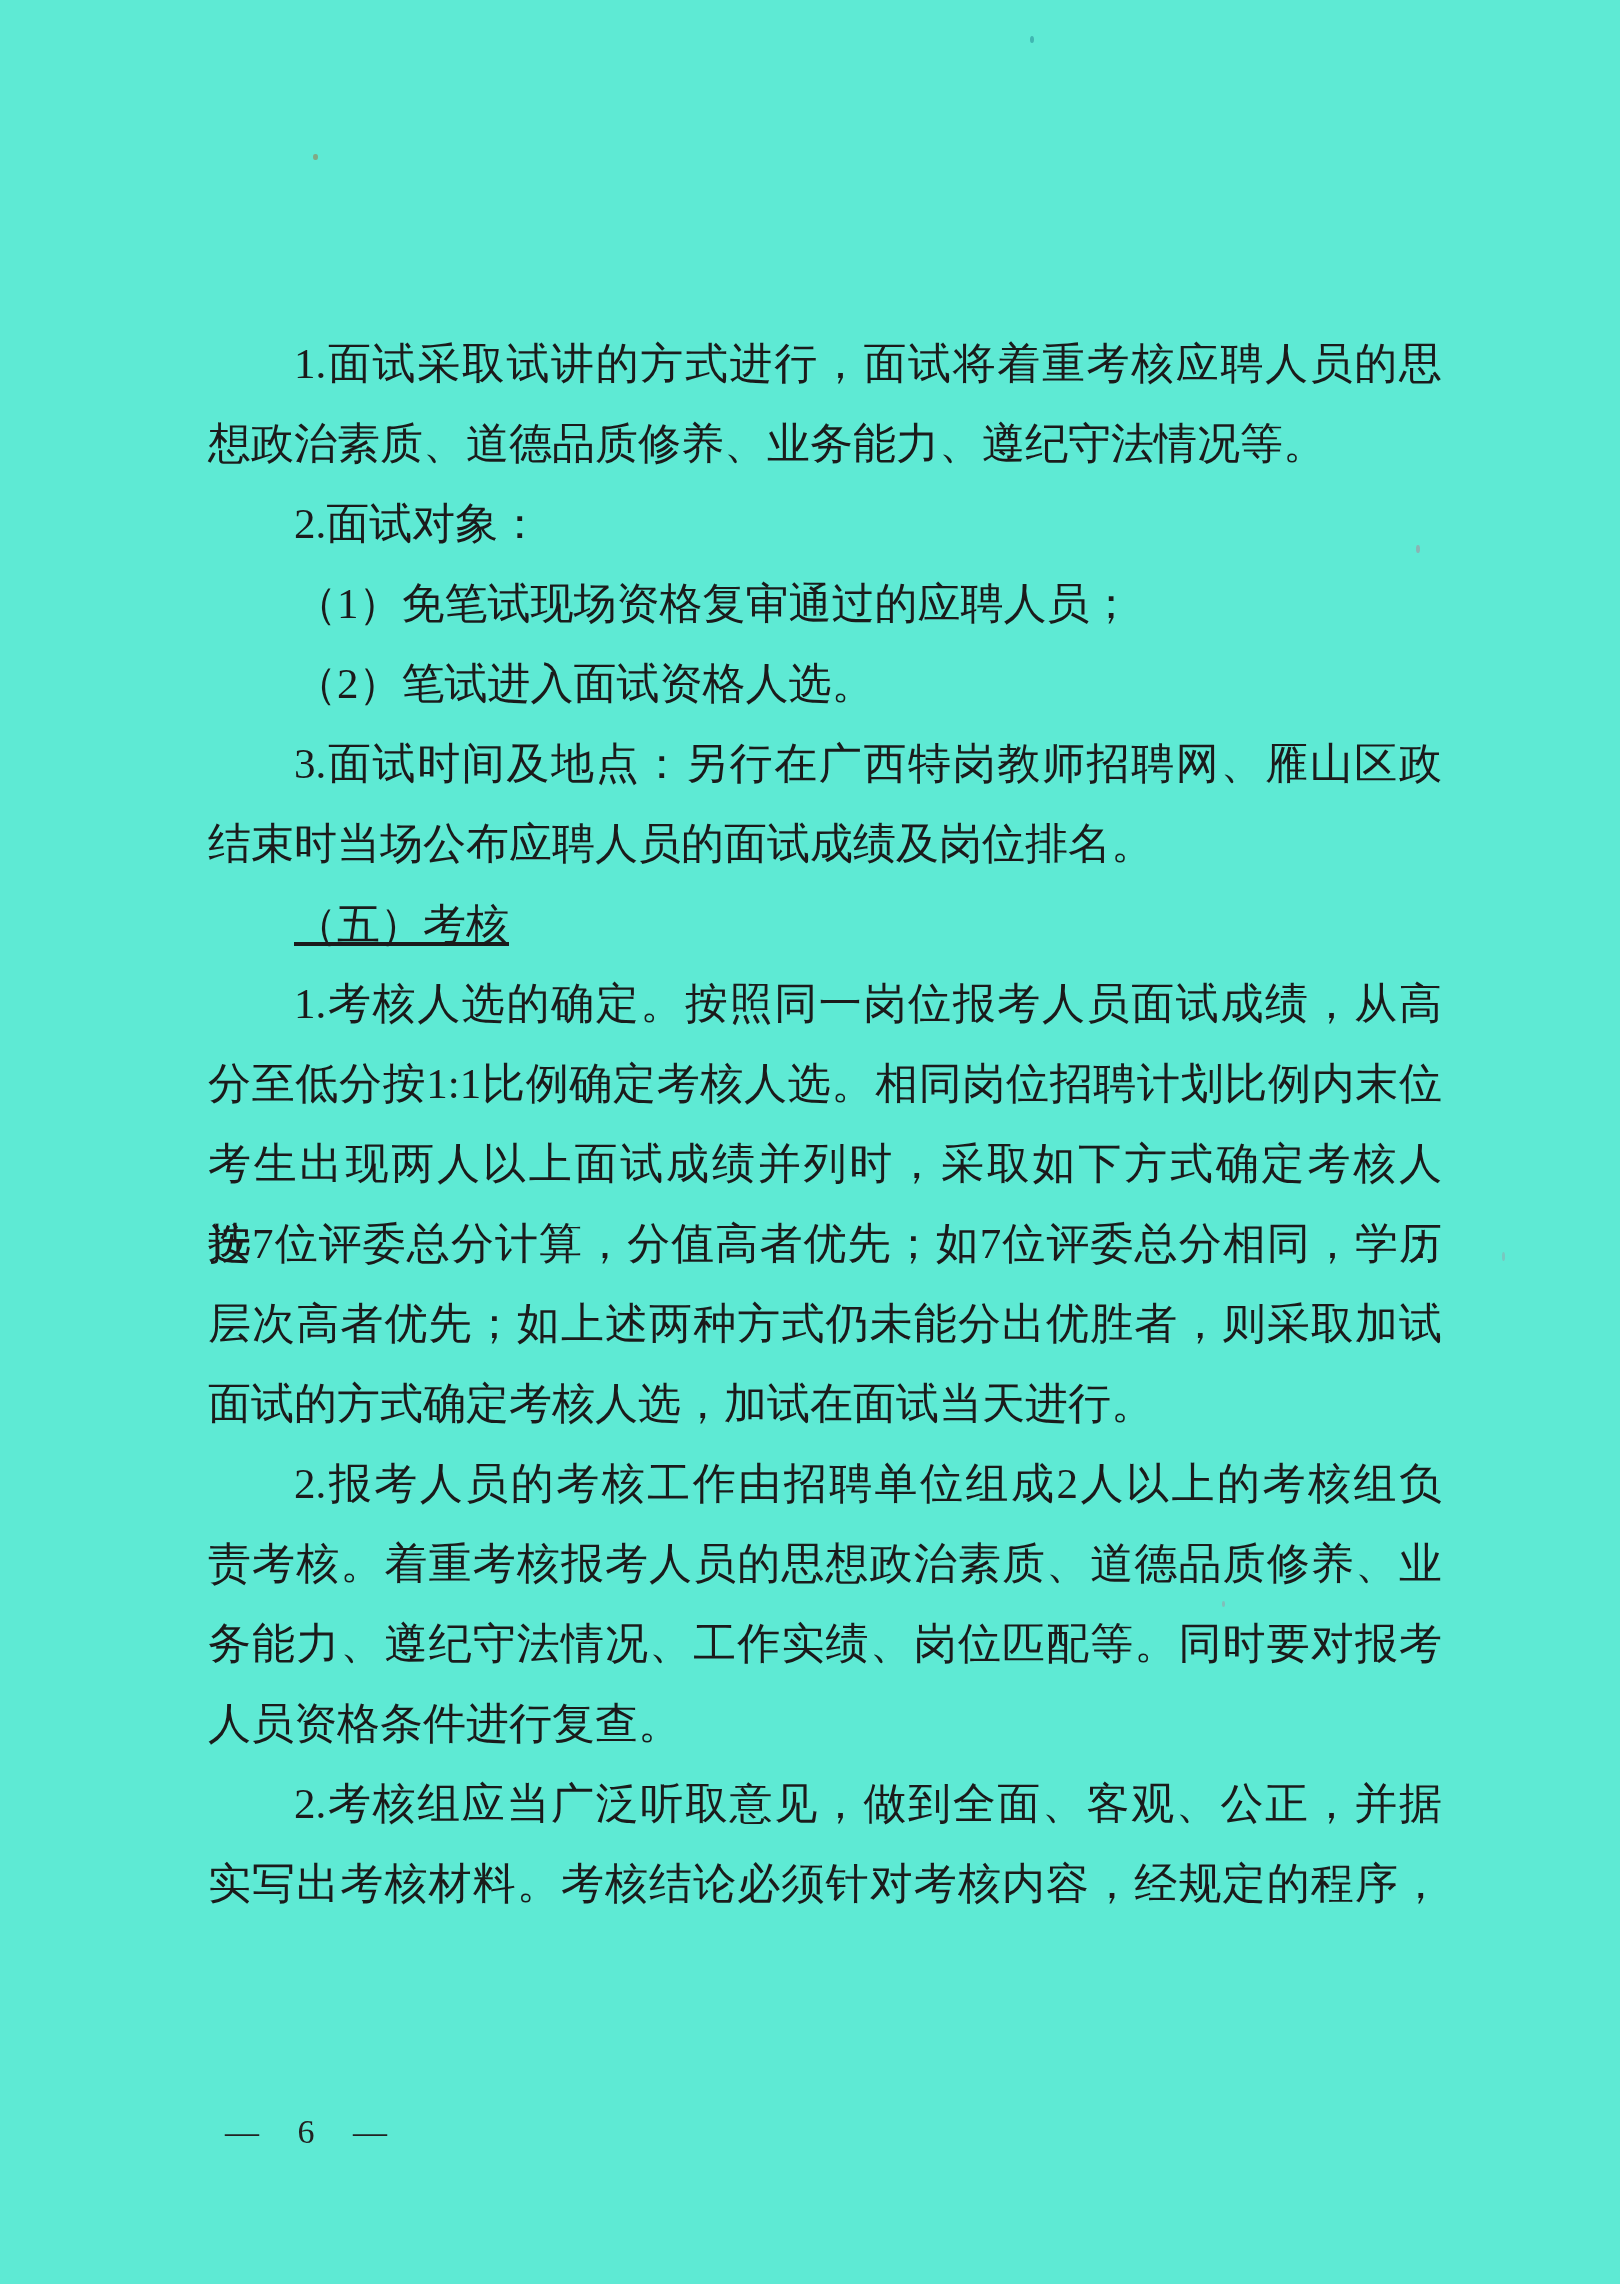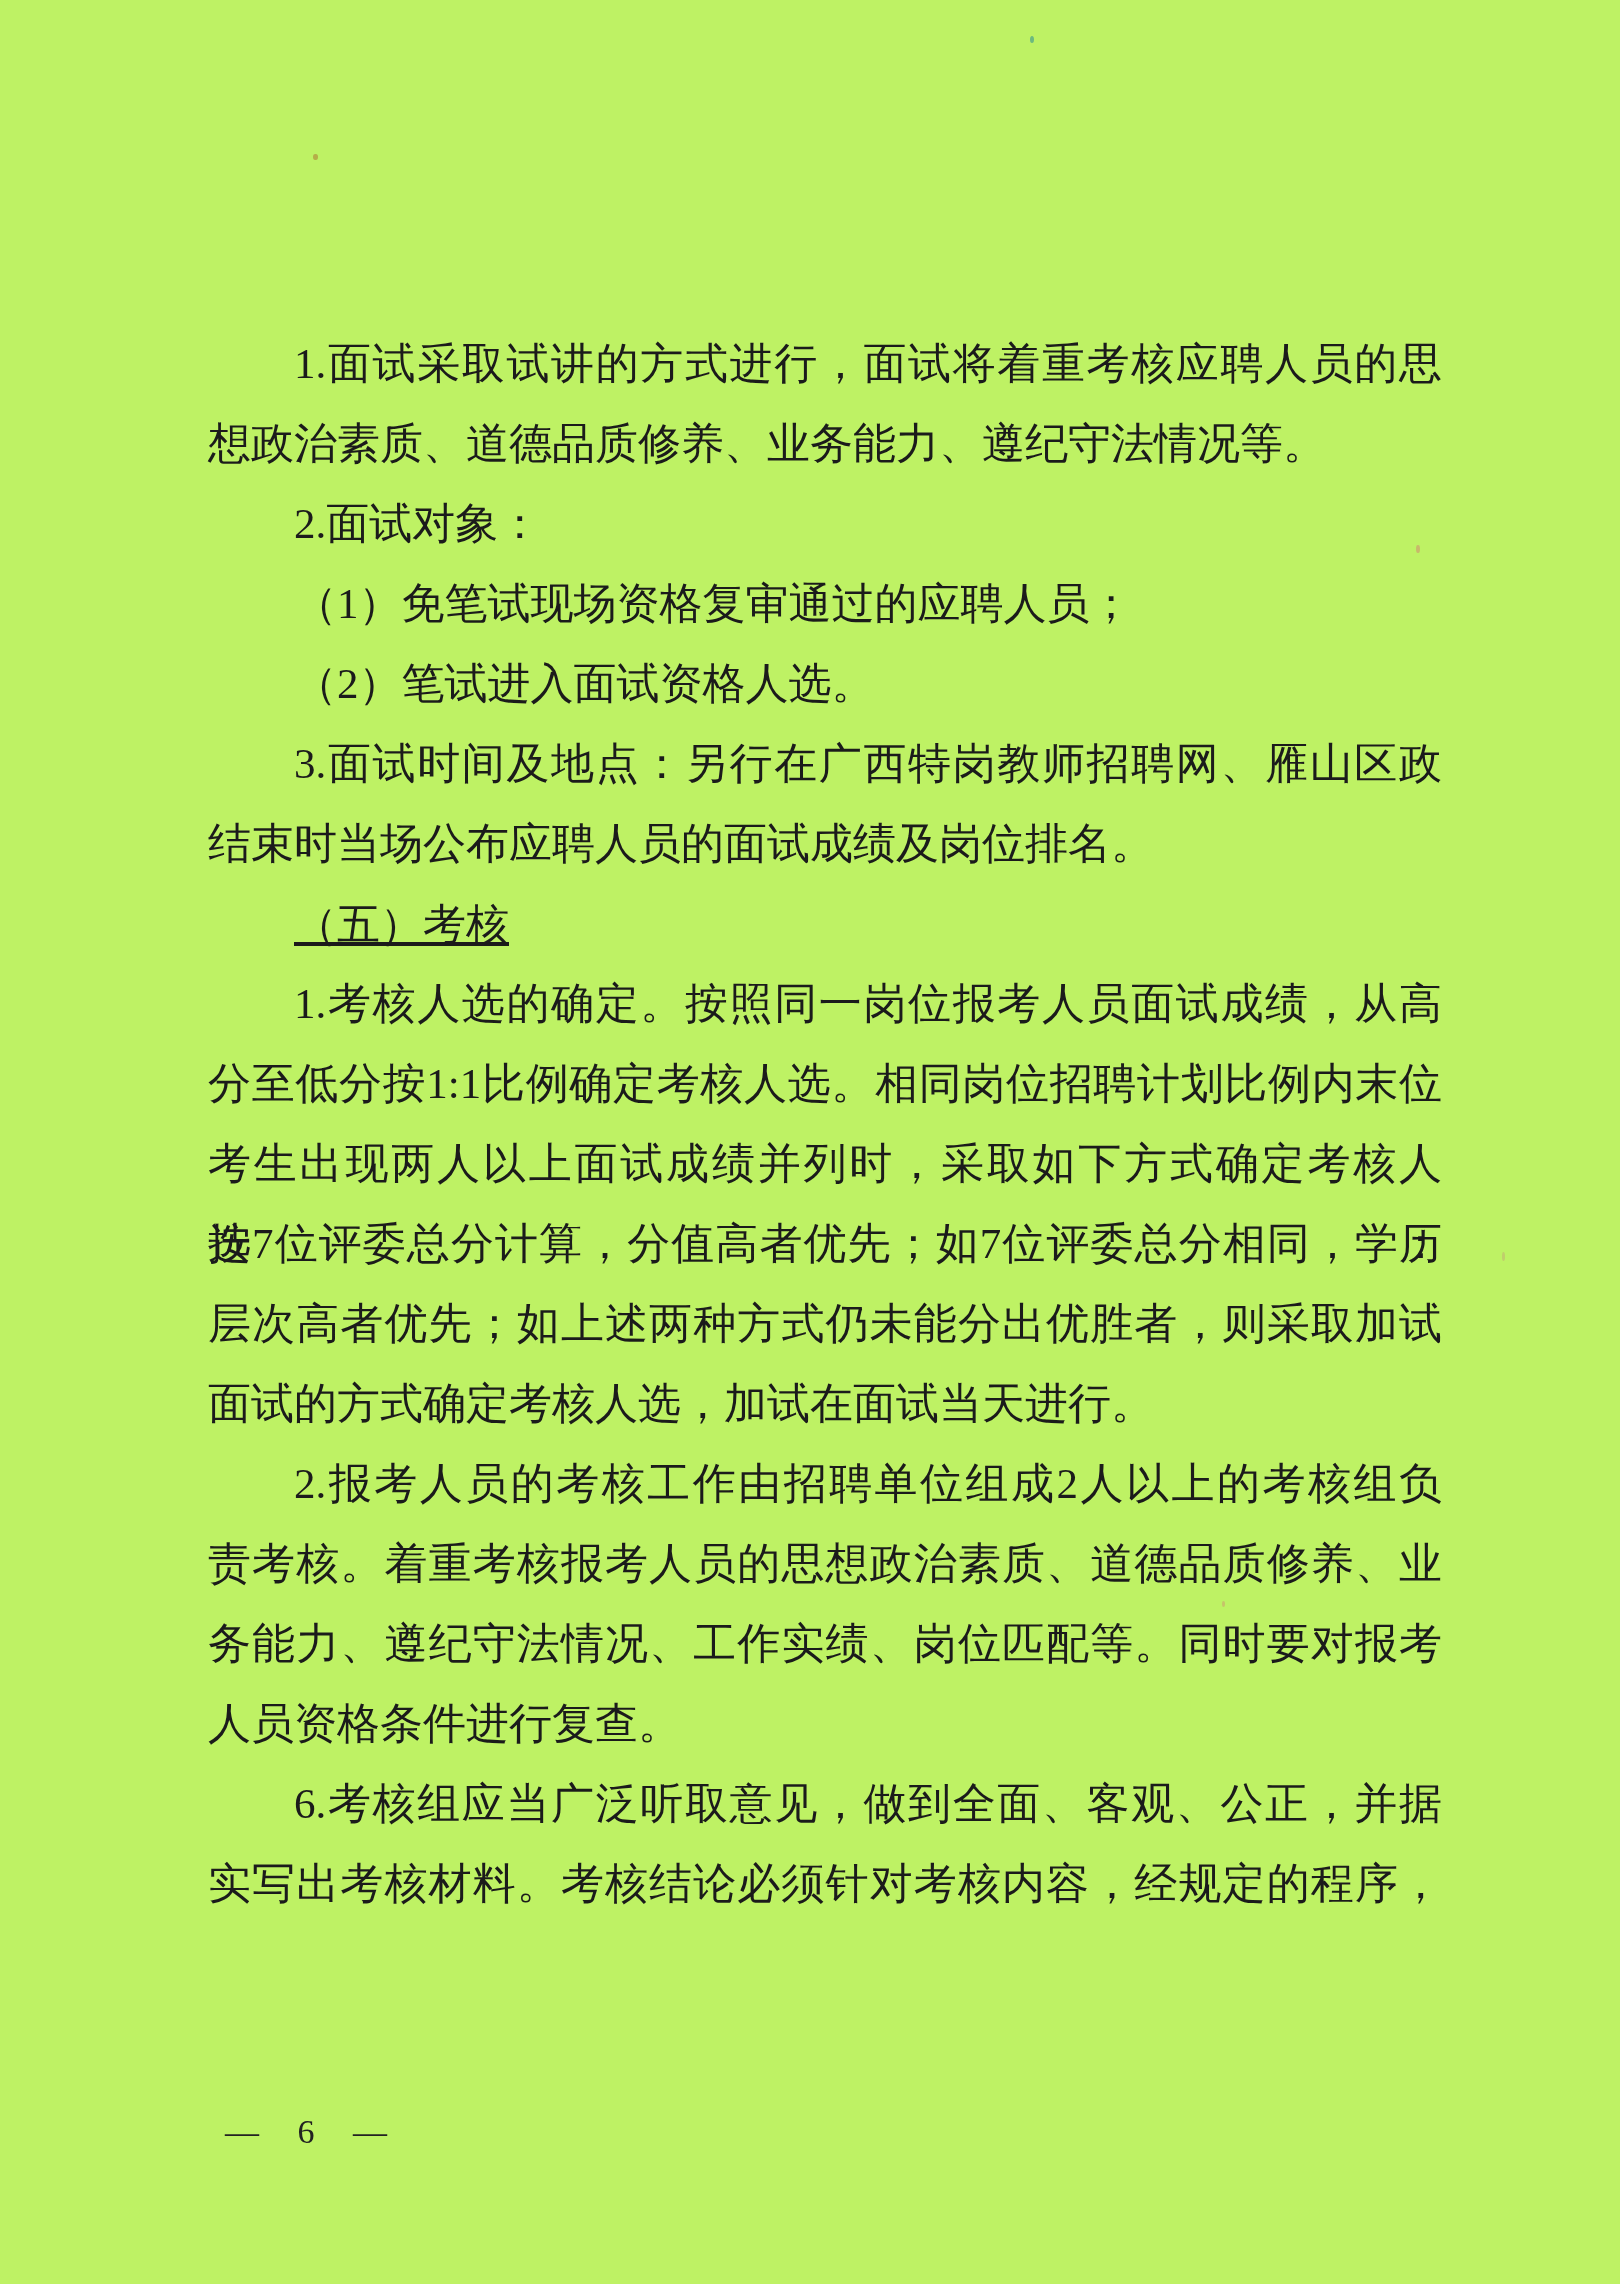--- a/index.html
+++ b/index.html
@@ -4,21 +4,21 @@
 <style>
   html, body {
     margin: 0;
     padding: 0;
     background: #f6f5f2;
   }
   .page {
     position: relative;
     width: 1620px;
     height: 2284px;
-    background: #bef264;
+    background: #5eead4;
     overflow: hidden;
     font-family: "Liberation Serif", serif;
     color: #1b1b1b;
   }
   .text-block {
     position: absolute;
     left: 208px;
     top: 324px;
     width: 1234px;
   }
@@ -79,21 +79,21 @@
       <div class="line indent fill">1.考核人选的确定。按照同一岗位报考人员面试成绩，从高</div>
       <div class="line fill">分至低分按1:1比例确定考核人选。相同岗位招聘计划比例内末位</div>
       <div class="line fill">考生出现两人以上面试成绩并列时，采取如下方式确定考核人选：</div>
       <div class="line fill">按7位评委总分计算，分值高者优先；如7位评委总分相同，学历</div>
       <div class="line fill">层次高者优先；如上述两种方式仍未能分出优胜者，则采取加试</div>
       <div class="line">面试的方式确定考核人选，加试在面试当天进行。</div>
       <div class="line indent fill">2.报考人员的考核工作由招聘单位组成2人以上的考核组负</div>
       <div class="line fill">责考核。着重考核报考人员的思想政治素质、道德品质修养、业</div>
       <div class="line fill">务能力、遵纪守法情况、工作实绩、岗位匹配等。同时要对报考</div>
       <div class="line">人员资格条件进行复查。</div>
-      <div class="line indent fill">6.考核组应当广泛听取意见，做到全面、客观、公正，并据</div>
+      <div class="line indent fill">2.考核组应当广泛听取意见，做到全面、客观、公正，并据</div>
       <div class="line fill">实写出考核材料。考核结论必须针对考核内容，经规定的程序，</div>
     </div>
   <div class="page-number">— 6 —</div>
   <div class="speck s1"></div>
   <div class="speck s2"></div>
   <div class="speck s3"></div>
   <div class="speck s4"></div>
   <div class="speck s5"></div>
 </div>
 

